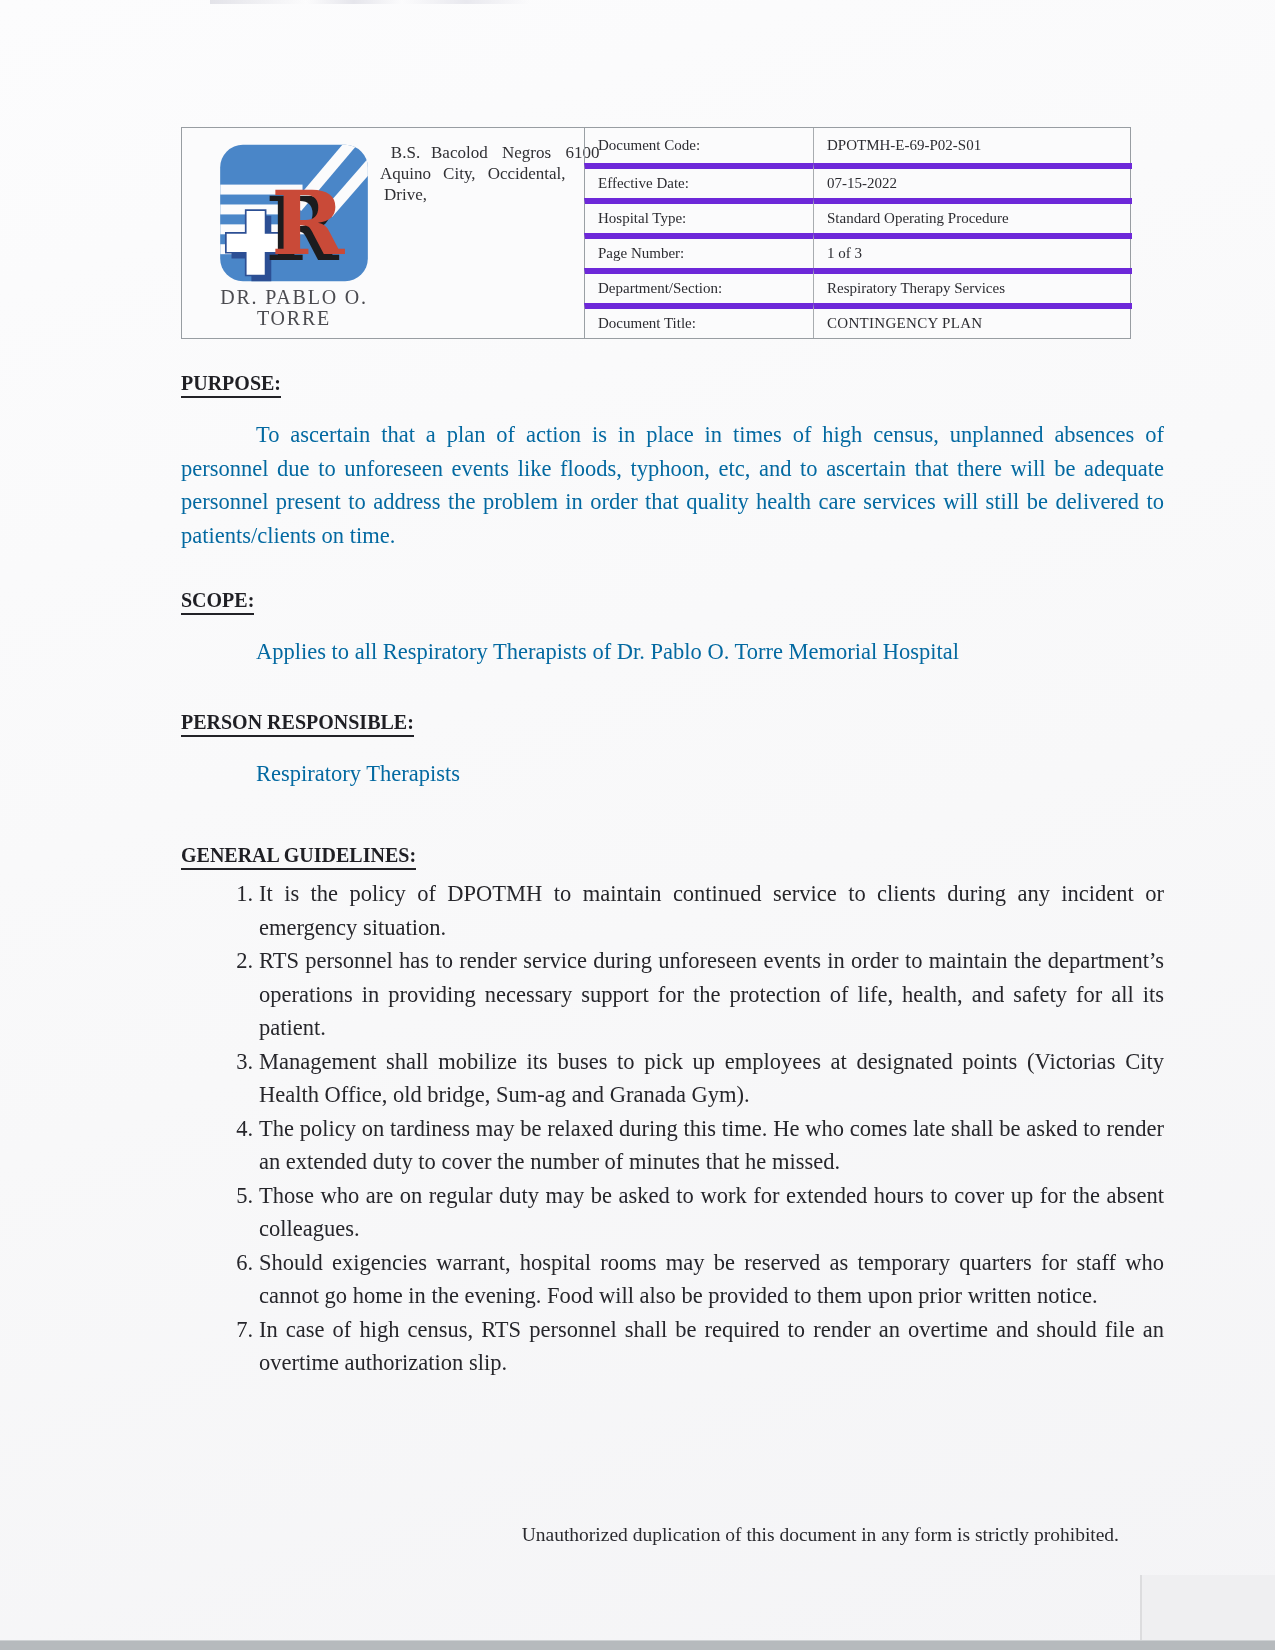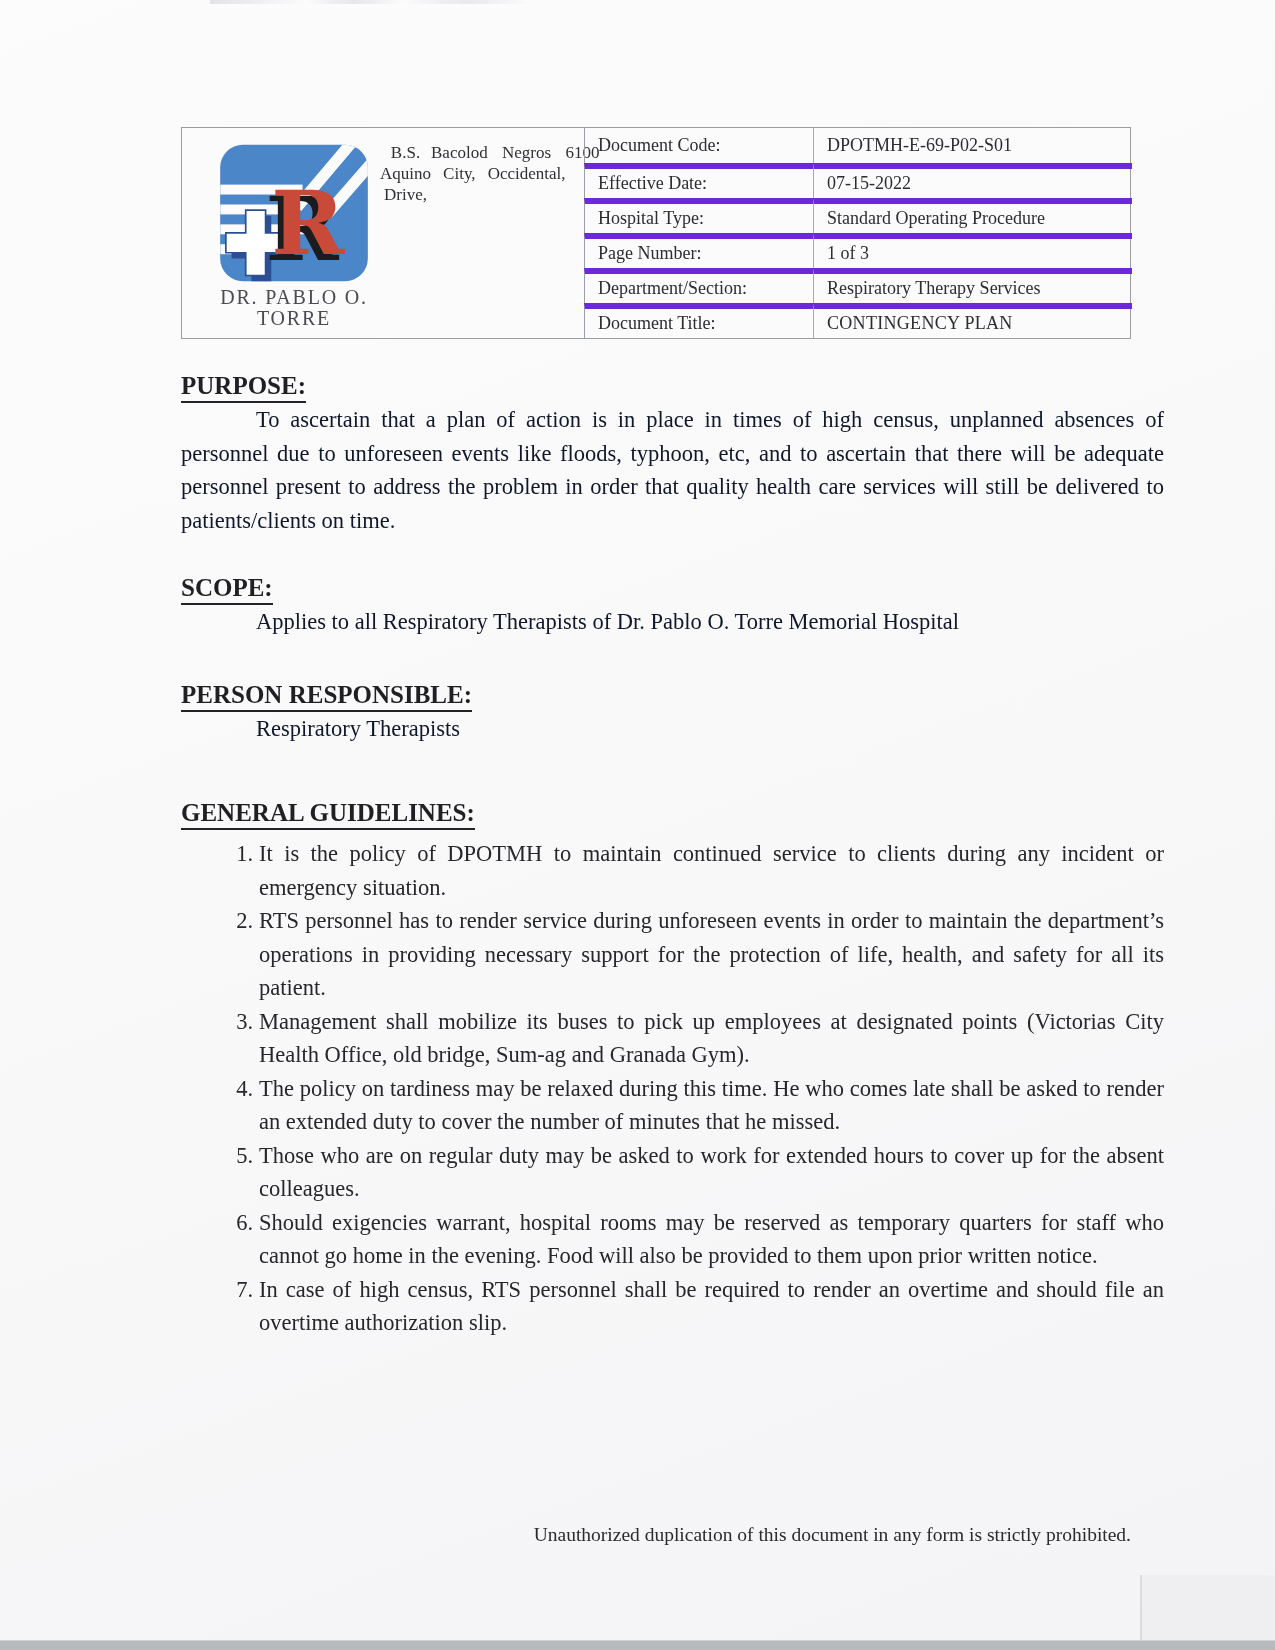--- a/index.html
+++ b/index.html
@@ -34,51 +34,51 @@
     color:#4b4b50;
   }
   .address {
     flex:1; align-self:stretch;
     display:flex; justify-content:center;
     text-align:center; font-size:17px; line-height:21px; color:#303034;
     padding-bottom:26px;
   }
   .hcell {
     display:flex; align-items:center; box-sizing:border-box;
-    font-size:18px; color:#2c2c31;
+    font-size:15px; color:#2c2c31;
     border-left:1.5px solid #9aa0a5;
     padding:0 8px 0 13px;
   }
   .hcell.rt { border-left:1.5px solid #a8acb0; }
   .hcell.bt { border-top:6px solid #6d28d9; }
   .hcell.bold { font-weight:normal; letter-spacing:.3px; }
 
   
   .content { width:983px; padding-top:33px; }
-  .sec-head { margin:0; font-size:25px; font-weight:bold; color:#1f1f24; }
+  .sec-head { margin:0; font-size:20px; font-weight:bold; color:#1f1f24; }
   .sec-head span { display:inline-block; border-bottom:2.5px solid #222227; padding-bottom:1px; }
   .sec-body {
-    margin:0 0 0 0; font-size:22.5px; line-height:33.5px;
-    text-indent:75px; color:#0f172a;
+    margin:20px 0 0 0; font-size:22.5px; line-height:33.5px;
+    text-indent:75px; color:#0369a1;
   }
   .justify { text-align:justify; }
   .sect-scope { margin-top:37px; }
   .sect-person { margin-top:42px; }
   .sect-guidelines { margin-top:54px; }
 
   .guidelines { list-style:none; margin:7px 0 0 0; padding:0; }
   .guidelines li {
     position:relative; padding-left:78px;
     font-size:22.5px; line-height:33.5px; text-align:justify; color:#26262b;
   }
   .guidelines .num { position:absolute; left:46px; text-align:right; width:26px; }
 
   
   .doc-footer {
-    position:absolute; top:1524px; left:179px; width:952px;
+    position:absolute; top:1524px; left:167px; width:952px;
     text-align:right; font-size:19.5px; color:#2a2a2f;
   }
 
   
   .scan-smudge { position:absolute; top:0; left:210px; width:320px; height:4px;
     background:linear-gradient(90deg,#d8d8e0,transparent 30%,#dcdce4 45%,transparent 60%,#e0e0e8 80%,transparent); opacity:.7; }
   .corner-shade { position:absolute; right:0; bottom:9px; width:133px; height:66px; background:#efeff1; }
   .paper-seam { position:absolute; right:133px; bottom:9px; width:2px; height:66px; background:#dcdcde; }
   .paper-edge-bottom { position:absolute; left:0; right:0; bottom:0; height:9px; background:#b6babd; border-top:1px solid #cfd2d4; }
 </style>

